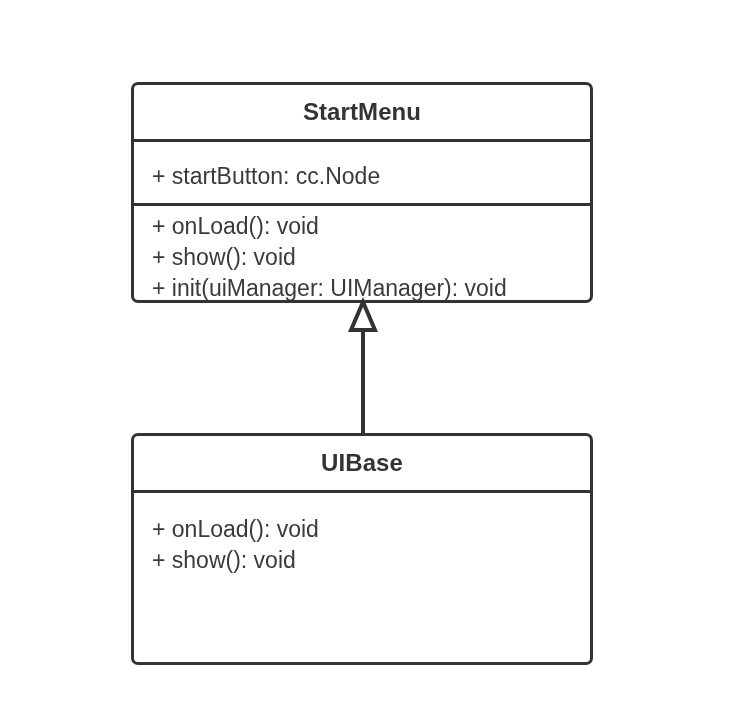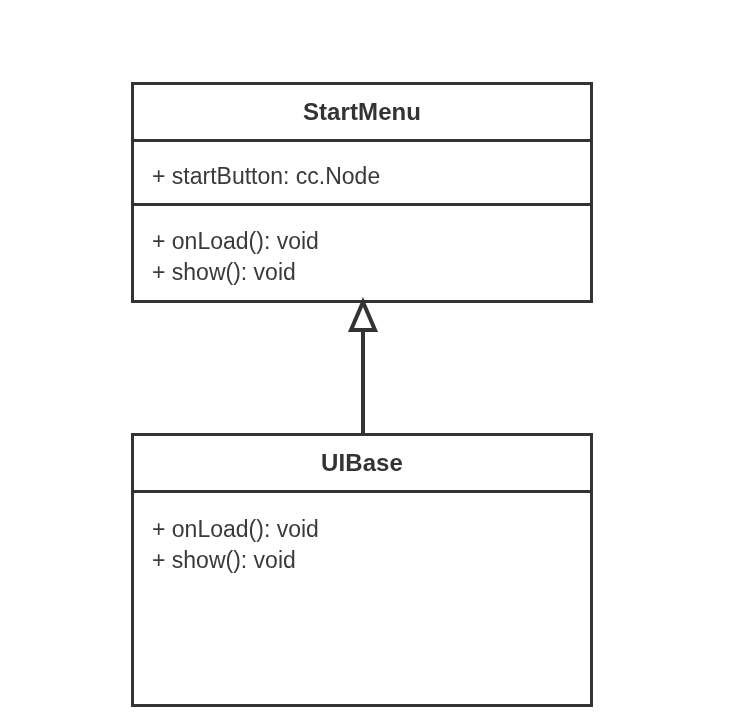--- a/index.html
+++ b/index.html
@@ -23,21 +23,21 @@
     width: 756px;
     height: 714px;
     background: #ffffff;
   }
 
   .uml-class {
     position: absolute;
     box-sizing: border-box;
     background: #ffffff;
     border: 3px solid #333333;
-    border-radius: 0;
+    border-radius: 7px;
     overflow: hidden;
   }
 
   .class-title {
     box-sizing: border-box;
     display: flex;
     align-items: center;
     justify-content: center;
     font-weight: bold;
     font-size: 24px;
@@ -74,21 +74,21 @@
   }
   #class-startmenu .class-title { height: 57px; }
   #class-startmenu .attrs { height: 64px; }
   #class-startmenu .methods { height: 94px; }
 
   
   #class-uibase {
     left: 131px;
     top: 433px;
     width: 462px;
-    height: 274px;
+    height: 232px;
   }
   #class-uibase .class-title { height: 57px; }
   #class-uibase .attrs { height: 60px; }
   #class-uibase .methods { height: 95px; }
 
   
   #inheritance-connector {
     position: absolute;
     left: 330px;
     top: 295px;
@@ -105,20 +105,21 @@
   <div class="uml-class" id="class-startmenu">
     <div class="class-title">StartMenu</div>
 
     <div class="class-section attrs with-divider">
       <div class="member-row">+ startButton: cc.Node</div>
     </div>
 
     <div class="class-section methods">
       <div class="member-row">+ onLoad(): void</div>
       <div class="member-row">+ show(): void</div>
+      <div class="member-row">+ init(uiManager: UIManager): void</div>
     </div>
   </div>
 
   <svg id="inheritance-connector" viewBox="0 0 66 145" width="66" height="145">
 
     <line x1="33" y1="138" x2="33" y2="36" stroke="#333333" stroke-width="4"></line>
 
     <polygon points="33,7 45,35 21,35" fill="#ffffff" stroke="#333333" stroke-width="4" stroke-linejoin="miter"></polygon>
   </svg>
 

